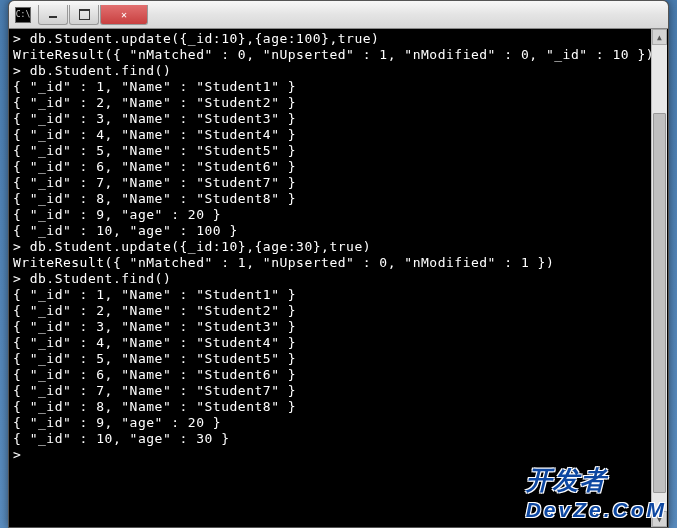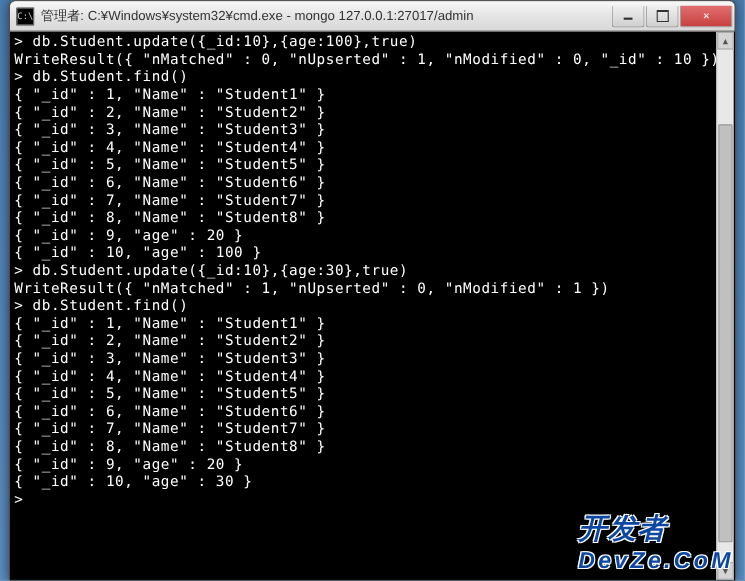--- a/index.html
+++ b/index.html
@@ -69,21 +69,20 @@
     }
     .watermark .sub { display:block; font-size: 21px; letter-spacing: 3px; text-align:right;
       color:#0d47a1; }
   </style>
 </head>
 <body>
 
 <div class="window">
   <div class="titlebar">
     <div class="titlebar-icon">C:\</div>
-    <div class="titlebar-text">管理者: C:¥Windows¥system32¥cmd.exe - mongo  127.0.0.1:27017/admin</div>
     <div class="titlebar-buttons">
       <div class="tbtn min"></div>
       <div class="tbtn max"></div>
       <div class="tbtn close"></div>
     </div>
   </div>
 
   <div class="terminal" id="terminal"><div class="line">&gt; db.Student.update({_id:10},{age:100},true)</div><div class="line">WriteResult({ "nMatched" : 0, "nUpserted" : 1, "nModified" : 0, "_id" : 10 })</div><div class="line">&gt; db.Student.find()</div><div class="line">{ "_id" : 1, "Name" : "Student1" }</div><div class="line">{ "_id" : 2, "Name" : "Student2" }</div><div class="line">{ "_id" : 3, "Name" : "Student3" }</div><div class="line">{ "_id" : 4, "Name" : "Student4" }</div><div class="line">{ "_id" : 5, "Name" : "Student5" }</div><div class="line">{ "_id" : 6, "Name" : "Student6" }</div><div class="line">{ "_id" : 7, "Name" : "Student7" }</div><div class="line">{ "_id" : 8, "Name" : "Student8" }</div><div class="line">{ "_id" : 9, "age" : 20 }</div><div class="line">{ "_id" : 10, "age" : 100 }</div><div class="line">&gt; db.Student.update({_id:10},{age:30},true)</div><div class="line">WriteResult({ "nMatched" : 1, "nUpserted" : 0, "nModified" : 1 })</div><div class="line">&gt; db.Student.find()</div><div class="line">{ "_id" : 1, "Name" : "Student1" }</div><div class="line">{ "_id" : 2, "Name" : "Student2" }</div><div class="line">{ "_id" : 3, "Name" : "Student3" }</div><div class="line">{ "_id" : 4, "Name" : "Student4" }</div><div class="line">{ "_id" : 5, "Name" : "Student5" }</div><div class="line">{ "_id" : 6, "Name" : "Student6" }</div><div class="line">{ "_id" : 7, "Name" : "Student7" }</div><div class="line">{ "_id" : 8, "Name" : "Student8" }</div><div class="line">{ "_id" : 9, "age" : 20 }</div><div class="line">{ "_id" : 10, "age" : 30 }</div><div class="line">&gt;</div></div>
 
   <div class="scrollbar">

